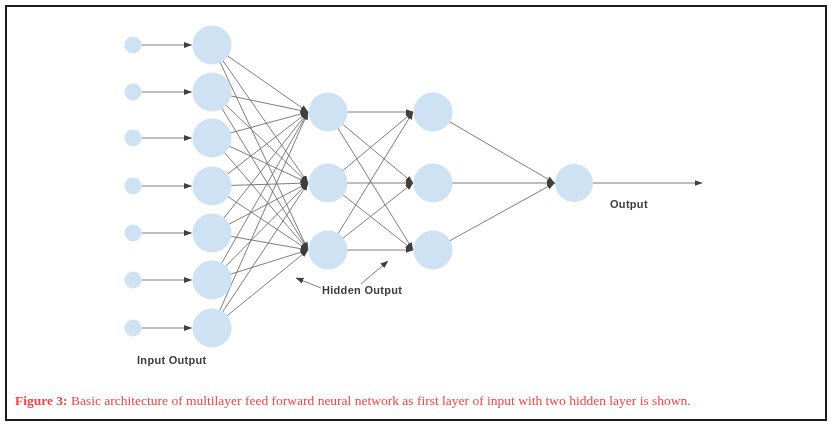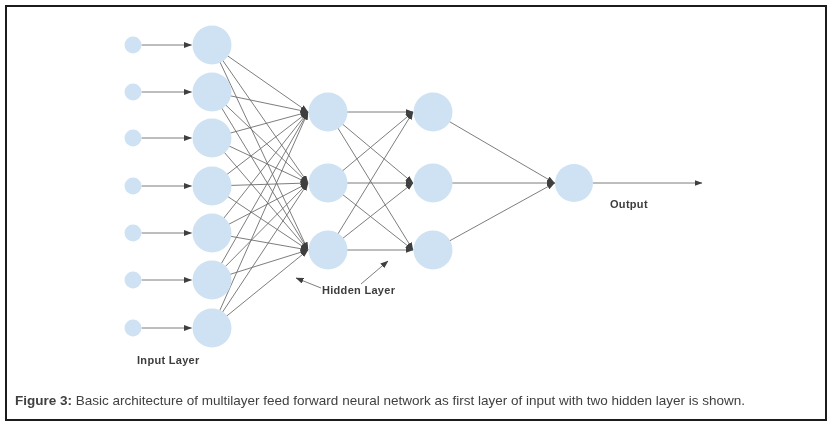--- a/index.html
+++ b/index.html
@@ -40,24 +40,24 @@
     white-space: nowrap;
   }
   #lbl-input  { left: 137px; top: 354px; }
   #lbl-hidden { left: 322px; top: 284px; }
   #lbl-output { left: 610px; top: 198px; }
   .caption {
     position: absolute;
     left: 15px;
     top: 392px;
     width: 800px;
-    font-family: Liberation Sans, sans-serif;
+    font-family: Liberation Serif, serif;
     font-size: 13.5px;
     line-height: 17px;
-    color: #404040;
+    color: #ef4444;
     white-space: nowrap;
   }
   .cap-b { font-weight: bold; }
 </style>
 </head>
 <body>
 
 <div class="stage">
   <div class="frame"></div>
 
@@ -130,20 +130,20 @@
         <circle cx="328" cy="112" r="19.5"></circle>
         <circle cx="328" cy="183" r="19.5"></circle>
         <circle cx="328" cy="250" r="19.5"></circle>
         <circle cx="433" cy="112" r="19.5"></circle>
         <circle cx="433" cy="183" r="19.5"></circle>
         <circle cx="433" cy="250" r="19.5"></circle>
         <circle cx="574" cy="183" r="19"></circle>
       </g>
     </svg>
 
-  <div class="lbl" id="lbl-input">Input Layer</div>
+  <div class="lbl" id="lbl-input">Input Output</div>
 
-  <div class="lbl" id="lbl-hidden">Hidden Layer</div>
+  <div class="lbl" id="lbl-hidden">Hidden Output</div>
 
   <div class="lbl" id="lbl-output">Output</div>
 
   <div class="caption"><span class="cap-b">Figure 3:</span><span> Basic architecture of multilayer feed forward neural network as first layer of input with two hidden layer is shown.</span></div>
 </div>
 
 </body></html>

